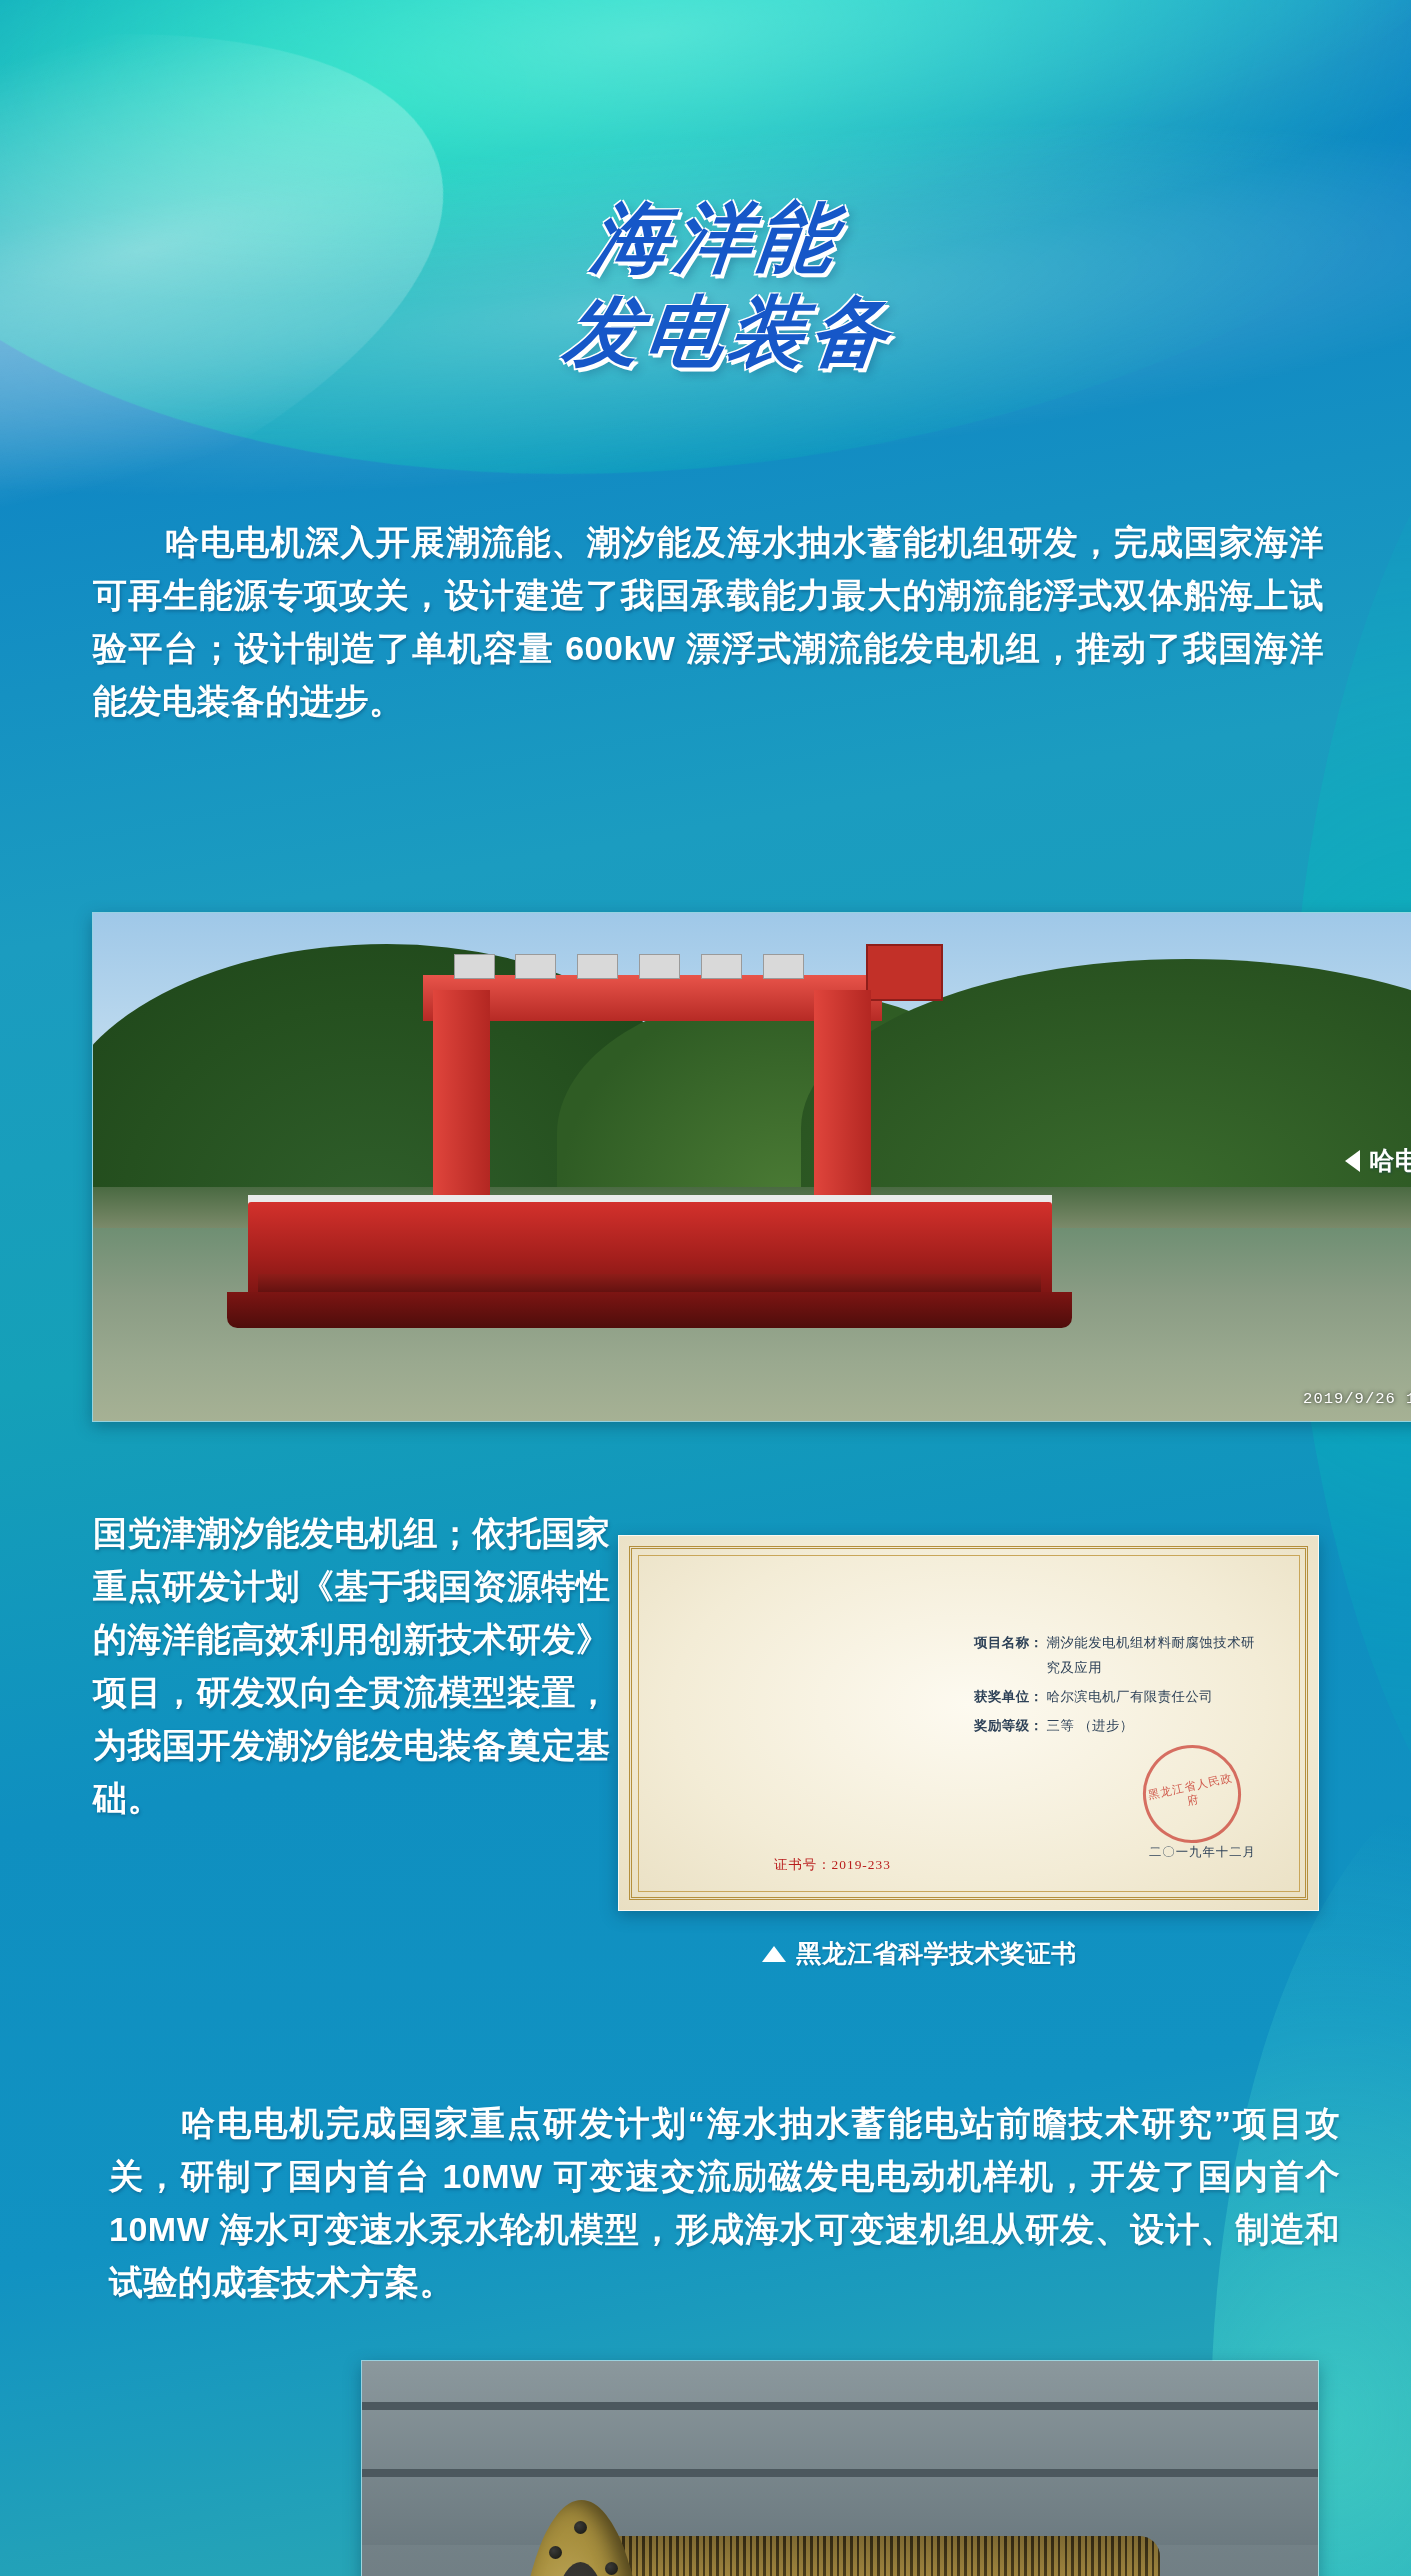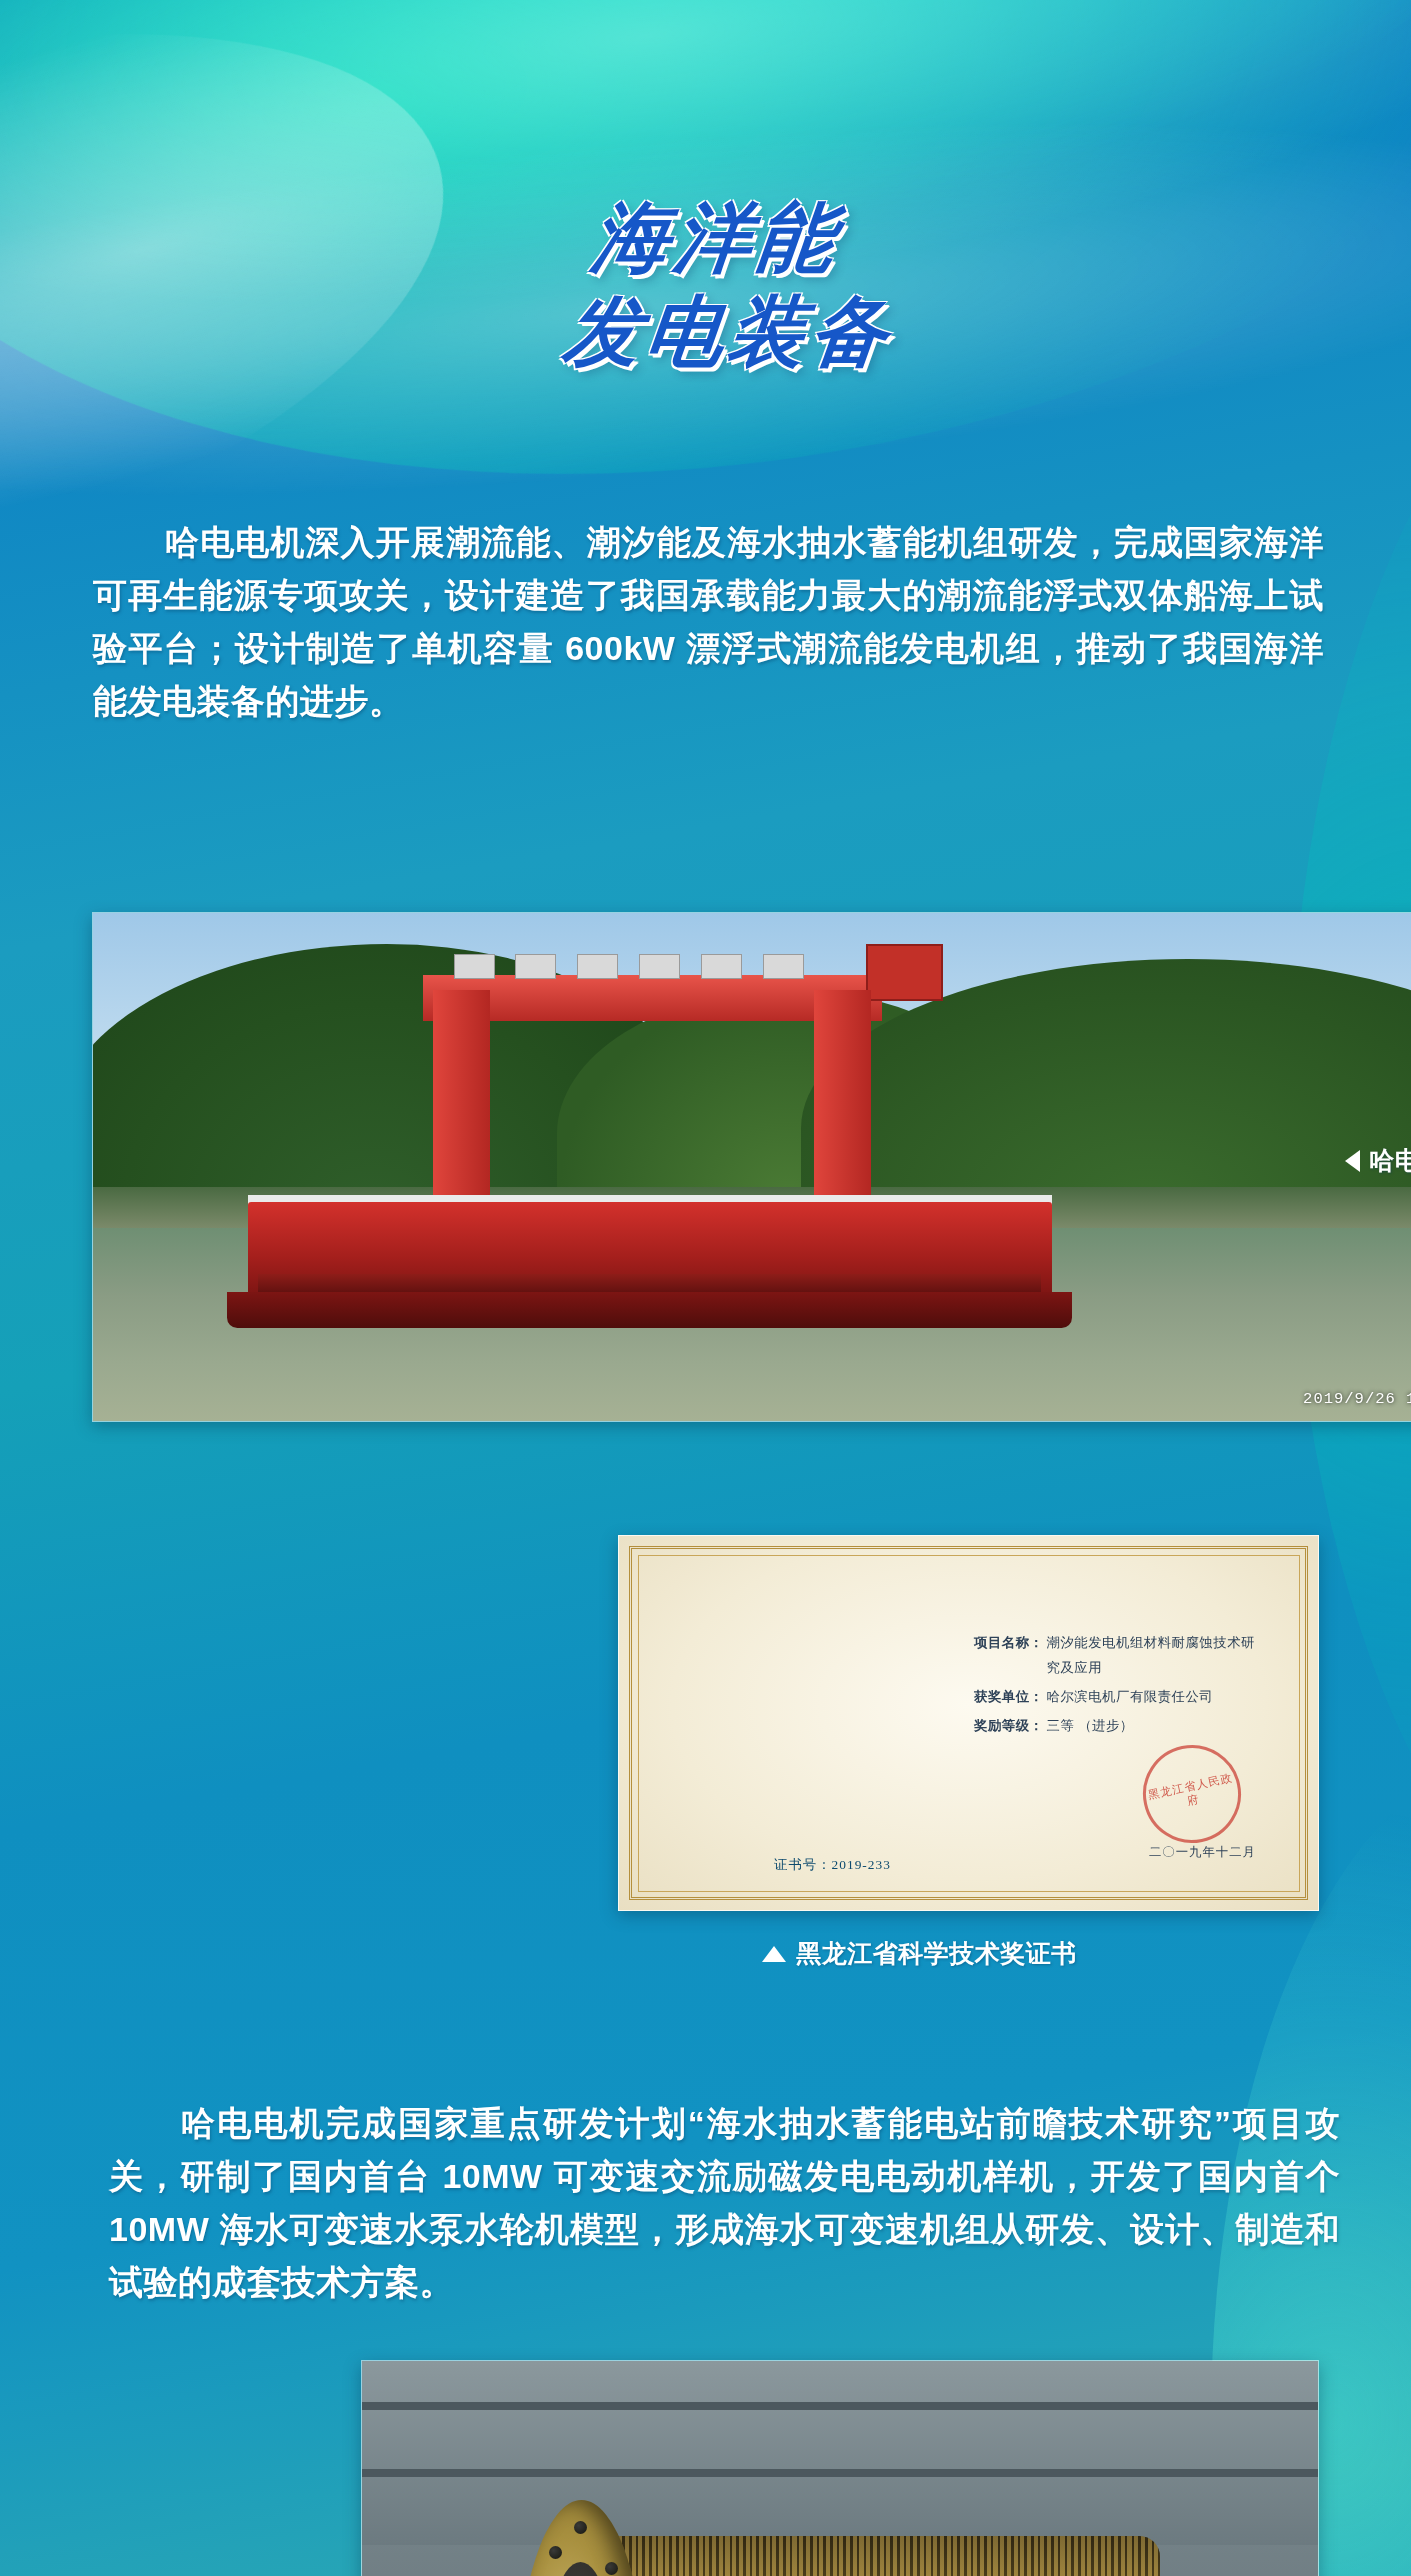--- a/index.html
+++ b/index.html
@@ -177,21 +177,21 @@
     color:#2b3a52; font-weight:bold; }
   .cert-left { position:absolute; left:62px; top:98px; width:268px;
     font-family:"Liberation Serif", serif; font-size:16px; line-height:2.0;
     color:#2e4258; letter-spacing:1px; }
   .cert-right { position:absolute; left:355px; top:95px; width:289px;
     font-family:"Liberation Serif", serif; font-size:13.4px; line-height:1.85;
     color:#2e4258; letter-spacing:0.5px; }
   .cert-right .kv { display:flex; gap:3.1px; margin-bottom:4.1px; }
   .cert-right .kv .k { white-space:nowrap;font-weight:bold; }
   .cert-no { position:absolute; left:155px; bottom:36px;
-    font-family:"Liberation Serif", serif; font-size:13.4px; color:#0c4a6e; letter-spacing:1px; }
+    font-family:"Liberation Serif", serif; font-size:13.4px; color:#b91c1c; letter-spacing:1px; }
   .cert-date { position:absolute; right:62px; bottom:49px;
     font-family:"Liberation Serif", serif; font-size:12.4px; color:#2e4258; letter-spacing:1px; }
   .cert-seal { position:absolute; right:77px; bottom:67px; width:98px; height:98px;
     border:3.6px solid rgba(196,40,30,.65); border-radius:50%;
     transform: rotate(-12deg);
     display:flex; align-items:center; justify-content:center;
     color: rgba(196,40,30,.75); font-family:"Liberation Serif", serif;
     font-size:11.3px; letter-spacing:1px; text-align:center; line-height:1.2; }
 
   #cap2 { position:absolute; left:762px; top:1937px; display:flex; align-items:center; gap:10.3px; }
@@ -272,20 +272,21 @@
       <div class="ph1-hull"></div>
       <div class="ph1-ts">2019/9/26  10:26</div>
     </div>
 
     <div id="cap1">
       <div class="tri tri-left"></div>
       <div class="cap-text">哈电潮流能示范电站</div>
     </div>
 
     <div id="para2-wrap">
+      <div class="p2text p2-rest">国党津潮汐能发电机组；依托国家重点研发计划《基于我国资源特性的海洋能高效利用创新技术研发》项目，研发双向全贯流模型装置，为我国开发潮汐能发电装备奠定基础。</div>
     </div>
 
     <div class="photo" id="photo2">
       <div class="cert-bg"></div>
       <div class="cert-border-o"></div>
       <div class="cert-border-i"></div>
       <div class="cert-right">
         <div class="kv">
             <span class="k">项目名称：</span>
             <span>潮汐能发电机组材料耐腐蚀技术研究及应用</span>

